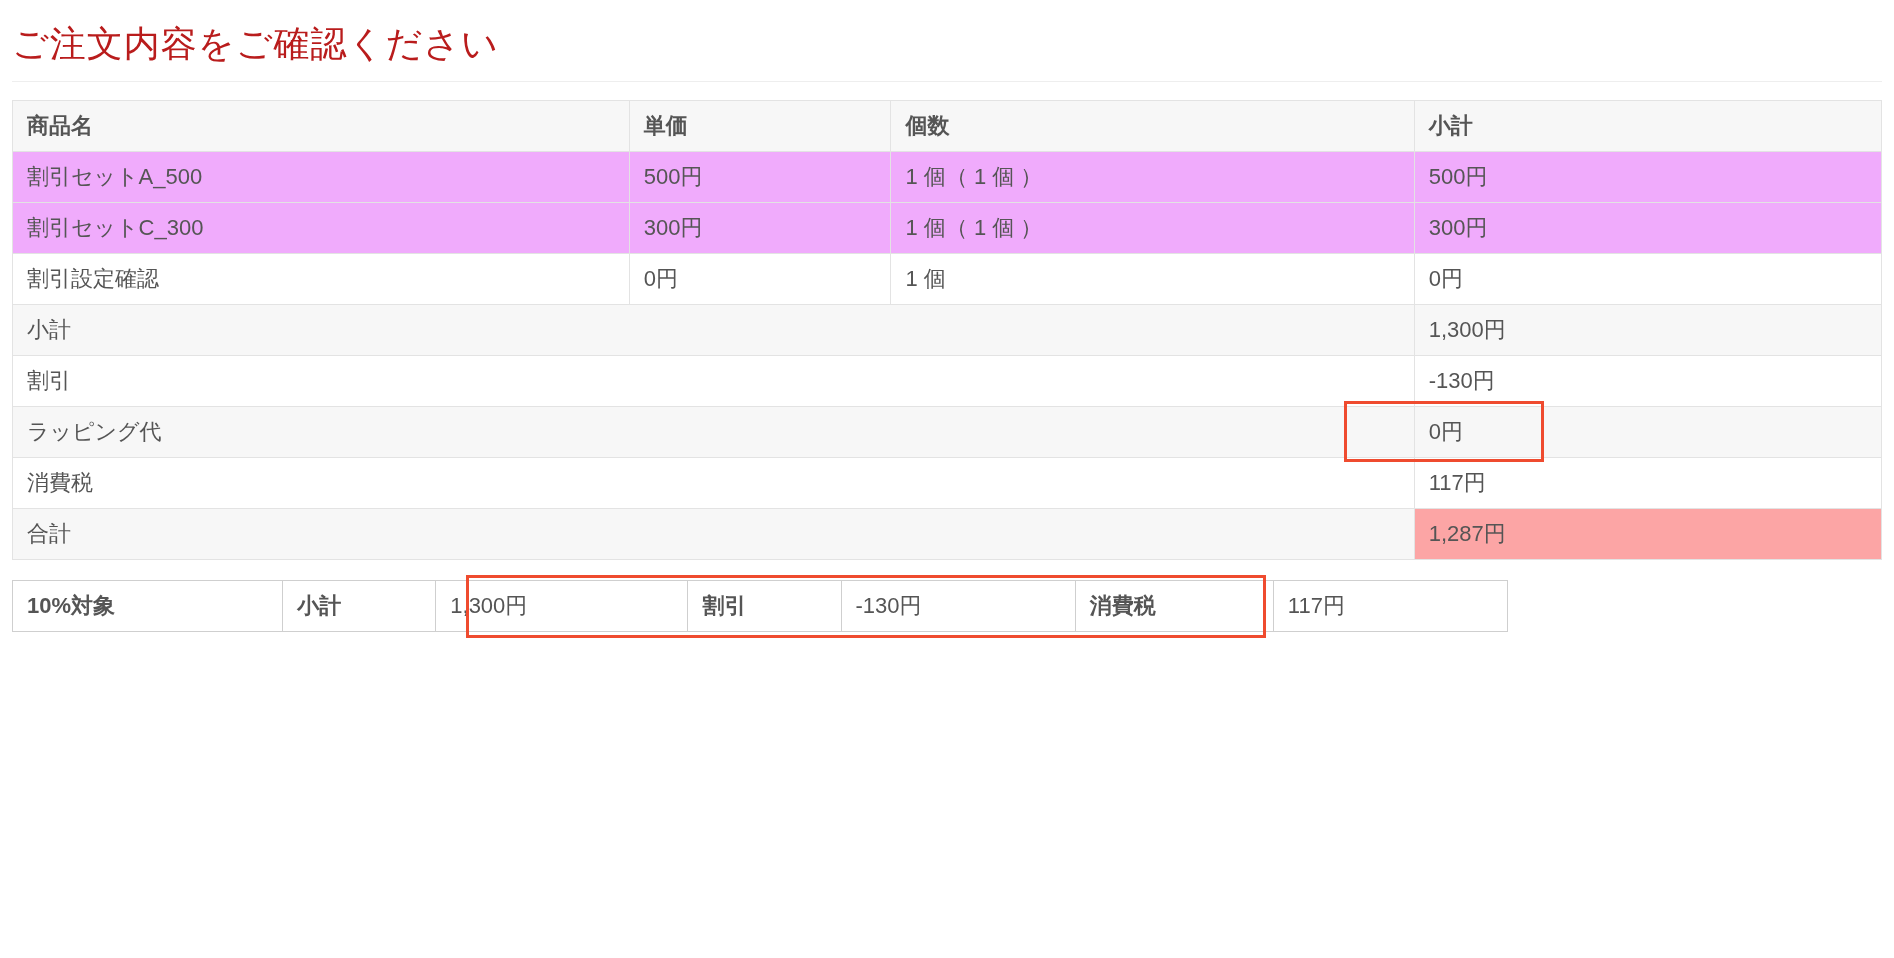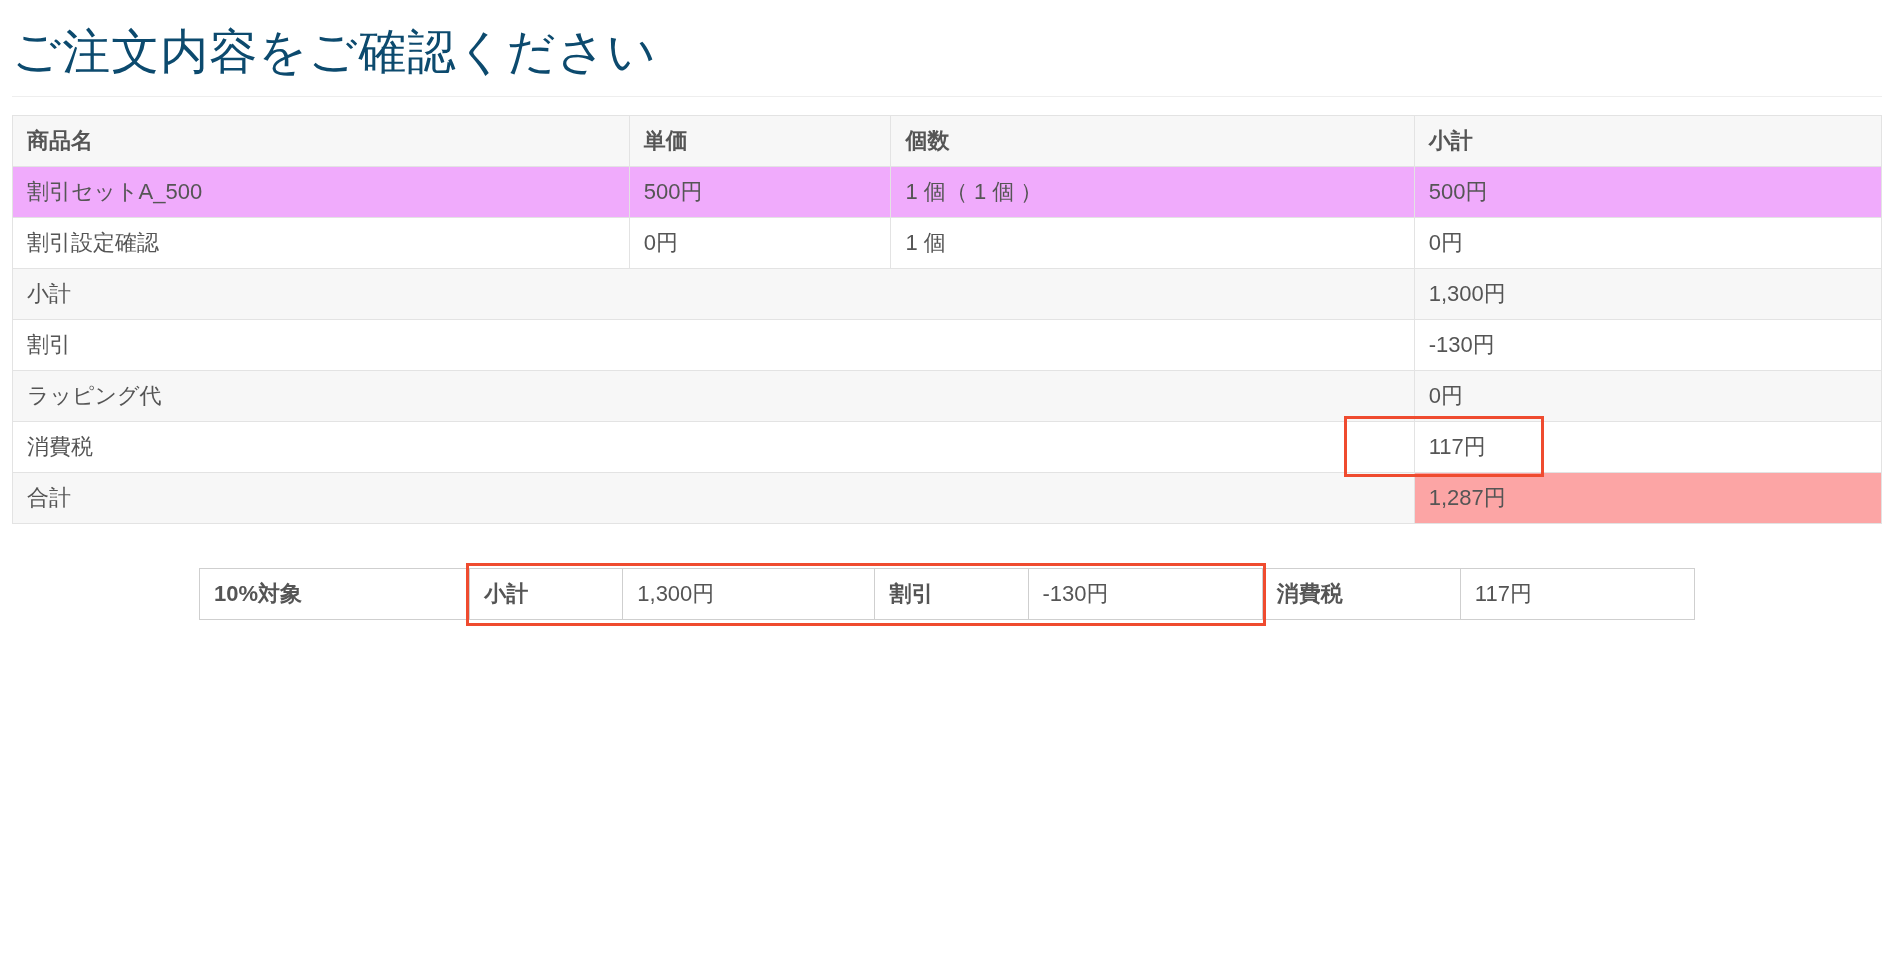--- a/index.html
+++ b/index.html
@@ -5,23 +5,23 @@
   * { box-sizing: border-box; }
   body {
     margin: 0;
     padding: 12px;
     font-family: -apple-system, BlinkMacSystemFont, "Helvetica Neue", "Hiragino Sans", "Hiragino Kaku Gothic ProN", Meiryo, sans-serif;
     font-size: 22px;
     color: #555;
     background: #fff;
   }
   h1.page-title {
-    font-size: 48px;
+    font-size: 36px;
     font-weight: 400;
-    color: #0c4a6e;
+    color: #b91c1c;
     margin: 8px 0 18px 0;
     padding-bottom: 12px;
     border-bottom: 1px solid #eee;
     letter-spacing: 1px;
   }
   table.order {
     width: 100%;
     border-collapse: collapse;
     table-layout: fixed;
     border-radius: 13px;
@@ -50,22 +50,21 @@
   .total-val { color: #d9534f; }
 
   .highlight-box-discount {
     position: absolute;
     border: 3px solid #ef4b2f;
     pointer-events: none;
   }
 
   .tax-table-wrap {
     display: flex;
-    justify-content: center;
-    margin-top: 44px;
+    margin-top: 20px;
     position: relative;
   }
   table.tax {
     border-collapse: collapse;
     width: 80%;
     table-layout: fixed;
   }
   table.tax th, table.tax td {
     border: 1px solid #cfcfcf;
     padding: 10px 14px;
@@ -101,20 +100,26 @@
     <th>単価</th>
     <th>個数</th>
     <th>小計</th>
   </tr>
 
   <tr class="alt">
     <td>割引セットA_500</td>
     <td>500円</td>
     <td>1 個（ 1 個 ）</td>
     <td>500円</td>
+  </tr>
+  <tr class="alt">
+    <td>割引セットC_300</td>
+    <td>300円</td>
+    <td>1 個（ 1 個 ）</td>
+    <td>300円</td>
   </tr>
   <tr>
     <td>割引設定確認</td>
     <td>0円</td>
     <td>1 個</td>
     <td>0円</td>
   </tr>
 
   <tr>
     <td colspan="3" class="label-right">小計</td>

